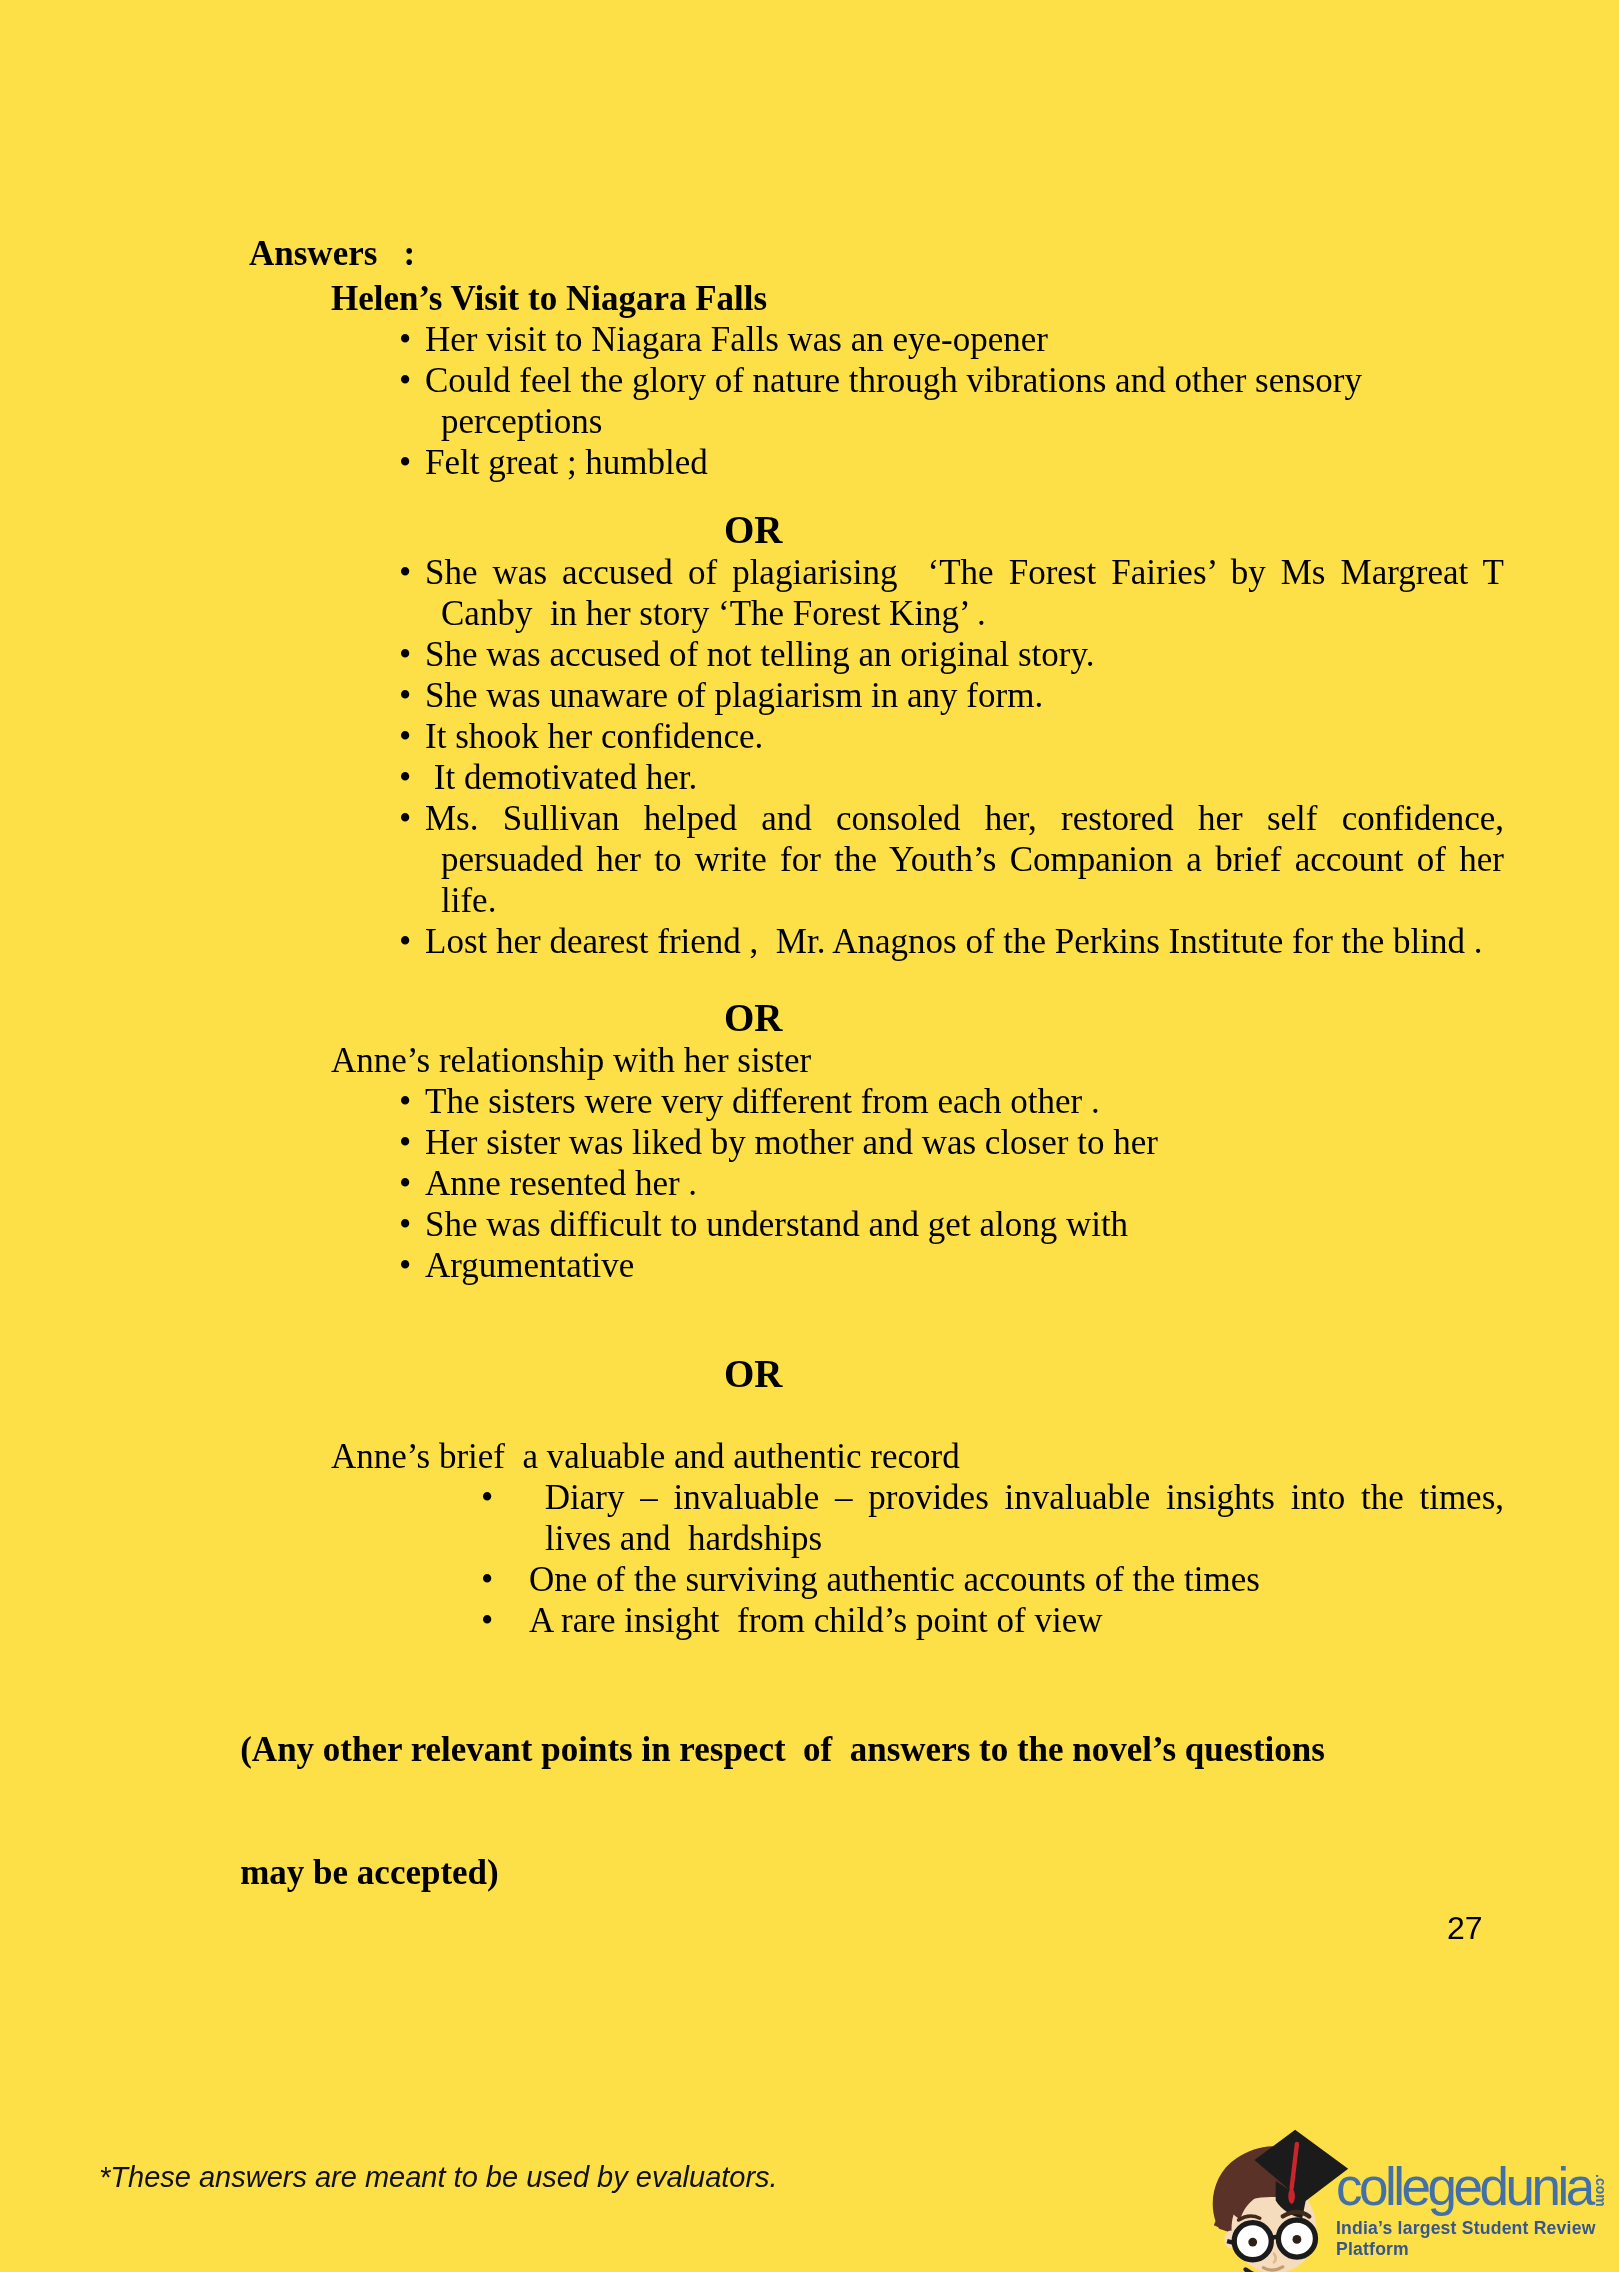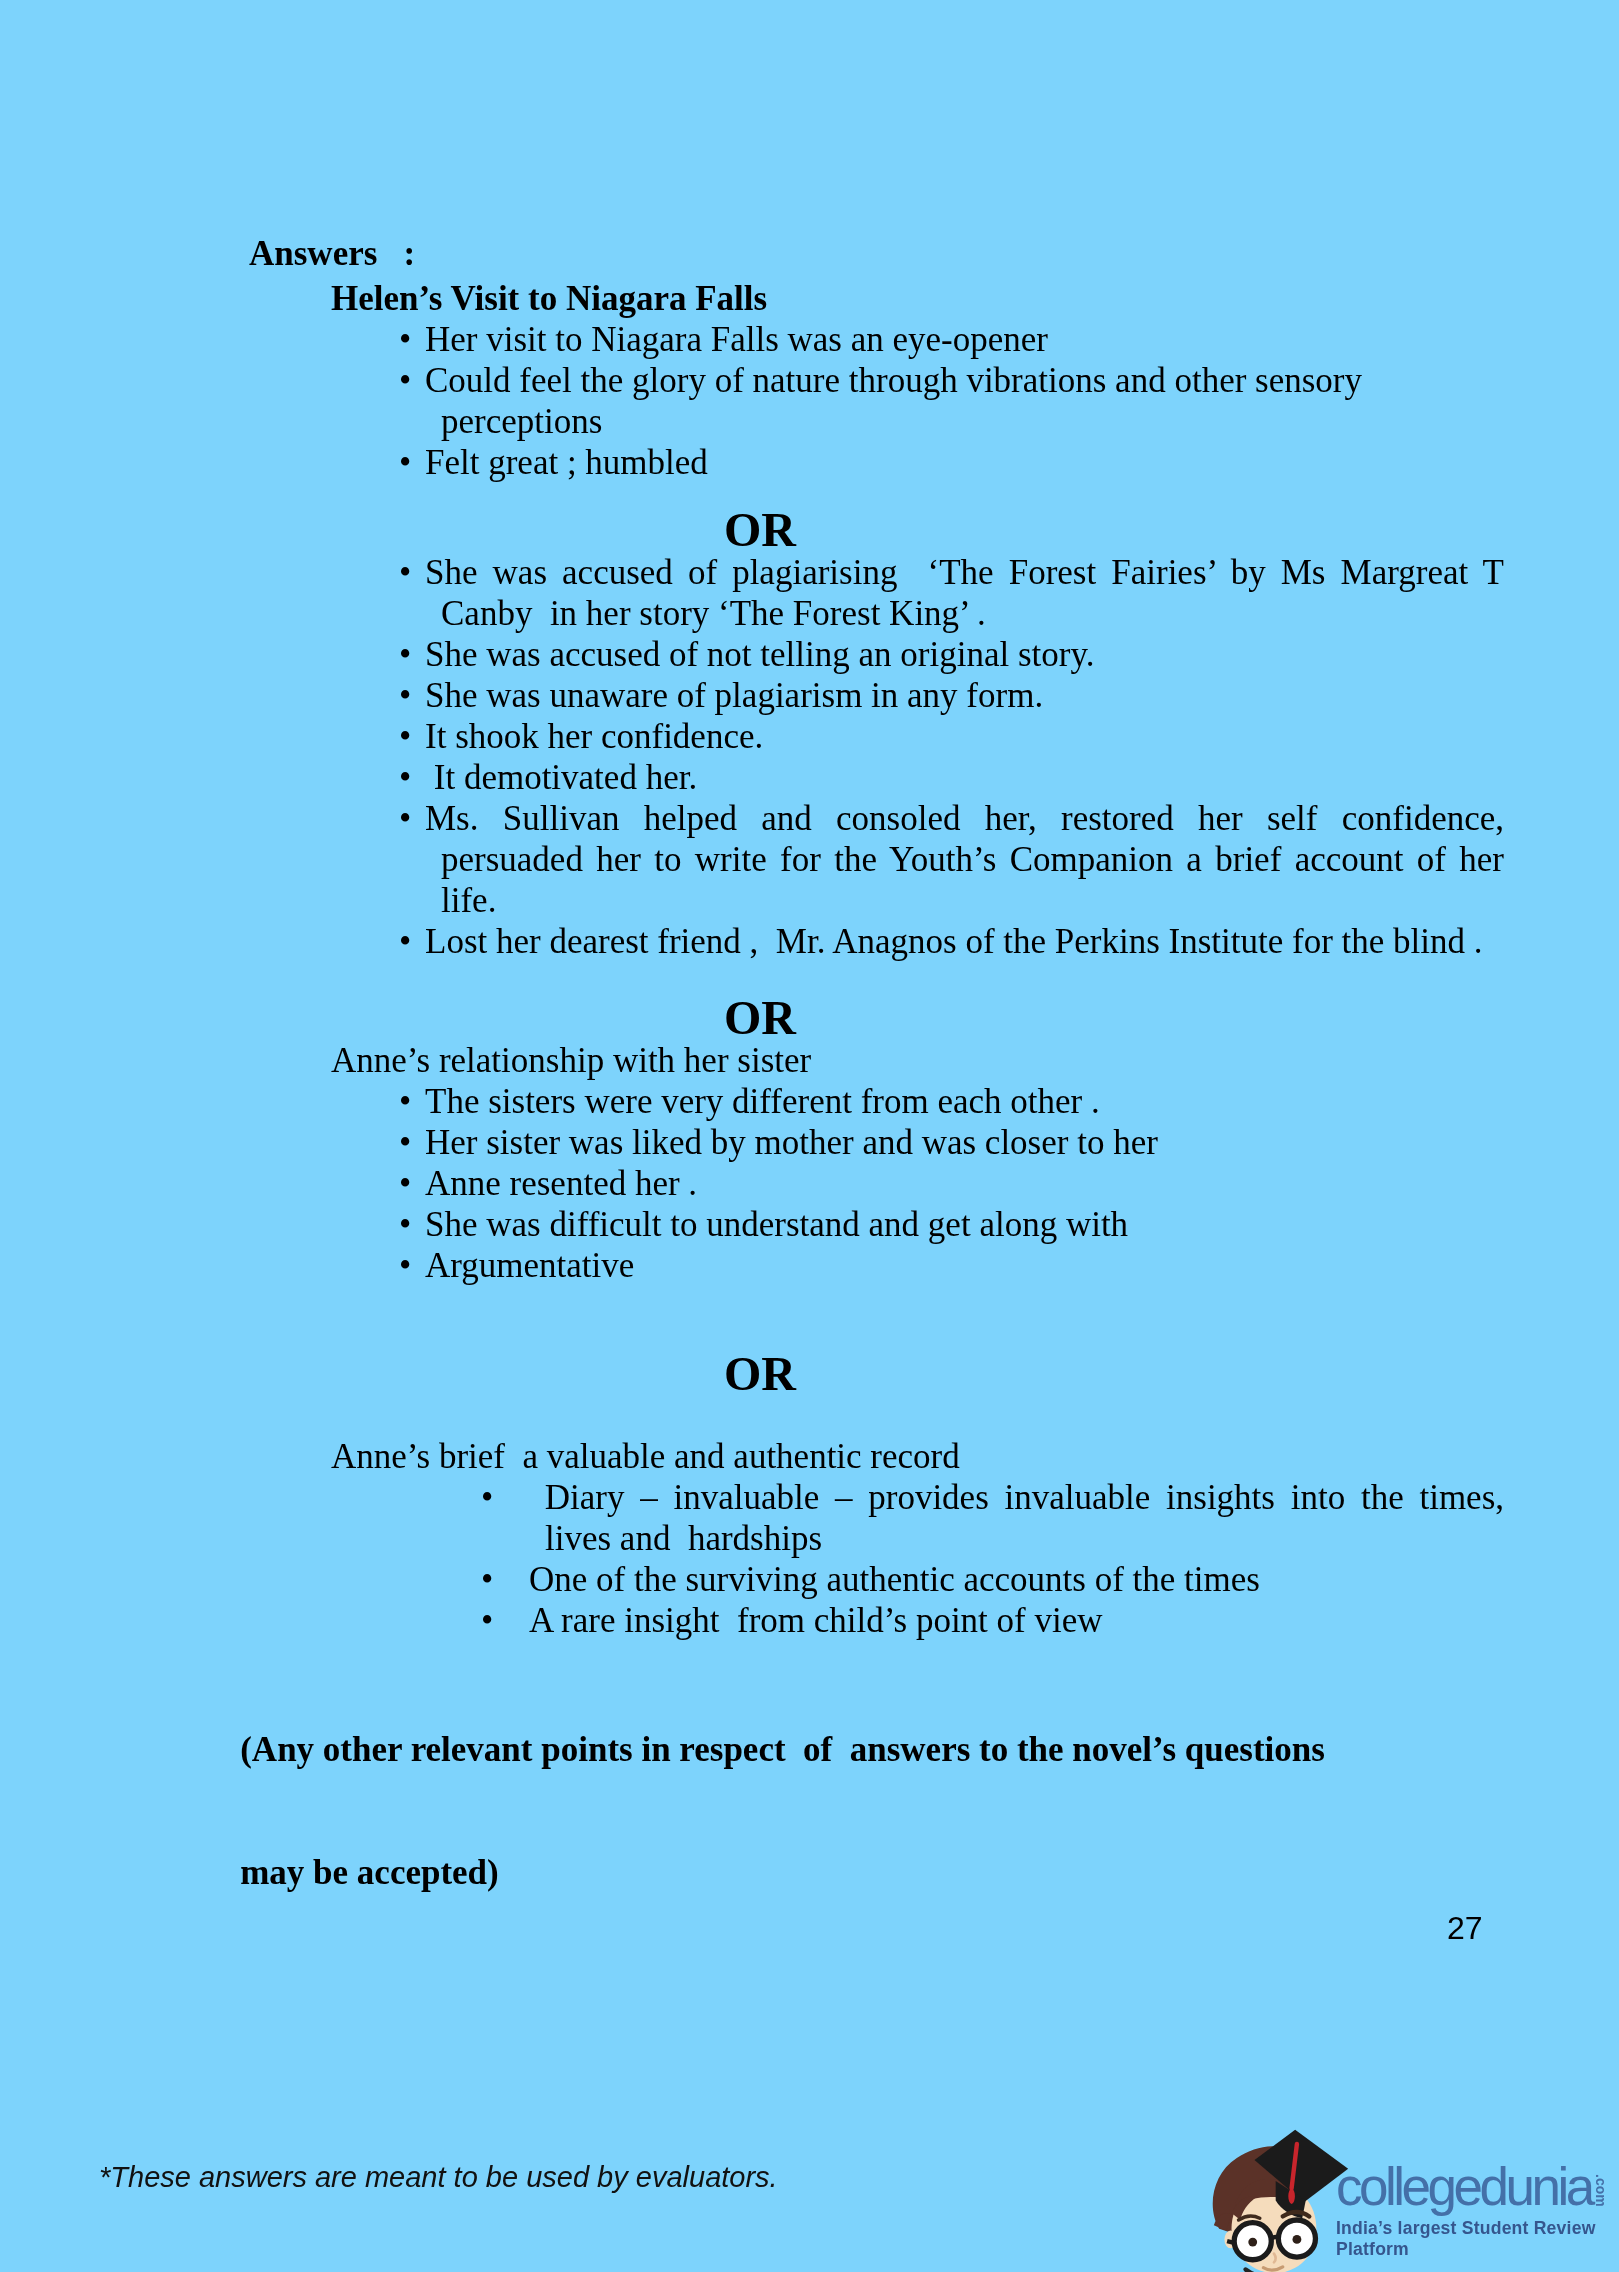--- a/index.html
+++ b/index.html
@@ -1,19 +1,19 @@
 <!DOCTYPE html>
 <html style="font-size:14px"><head>
 <meta charset="utf-8">
 <style>
   html,body { margin:0; padding:0; background:#e8e8e8; }
   .page {
     position:relative;
     width:1620px; height:2273px;
-    background:#7dd3fc;
+    background:#fde047;
     overflow:hidden;
     font-family:"Liberation Serif", serif;
     color:#000;
   }
   .content {
     position:absolute;
     left:249px; top:233px;
     width:1255px;
     font-size:35px;
     line-height:41px;
@@ -21,21 +21,21 @@
   .content div, .content li { white-space:pre-wrap; }
 
   .h-answers { font-weight:bold; }
   .h-helen   { font-weight:bold; margin-left:82px; margin-top:4px; }
   .h-charge  { margin-left:144px; margin-top:49px; }
   .h-anne    { margin-left:82px; }
   .h-diary   { margin-left:82px; margin-top:40px; }
 
   .or {
     font-weight:bold;
-    font-size:48px;
+    font-size:39px;
     line-height:44px;
     margin-left:475px;
   }
   .or1 { margin-top:25px; }
   .or2 { margin-top:34px; }
   .or3 { margin-top:66px; }
 
   ul.blist, ul.dlist { list-style:none; margin:0; padding:0; }
   ul.blist li {
     position:relative;

